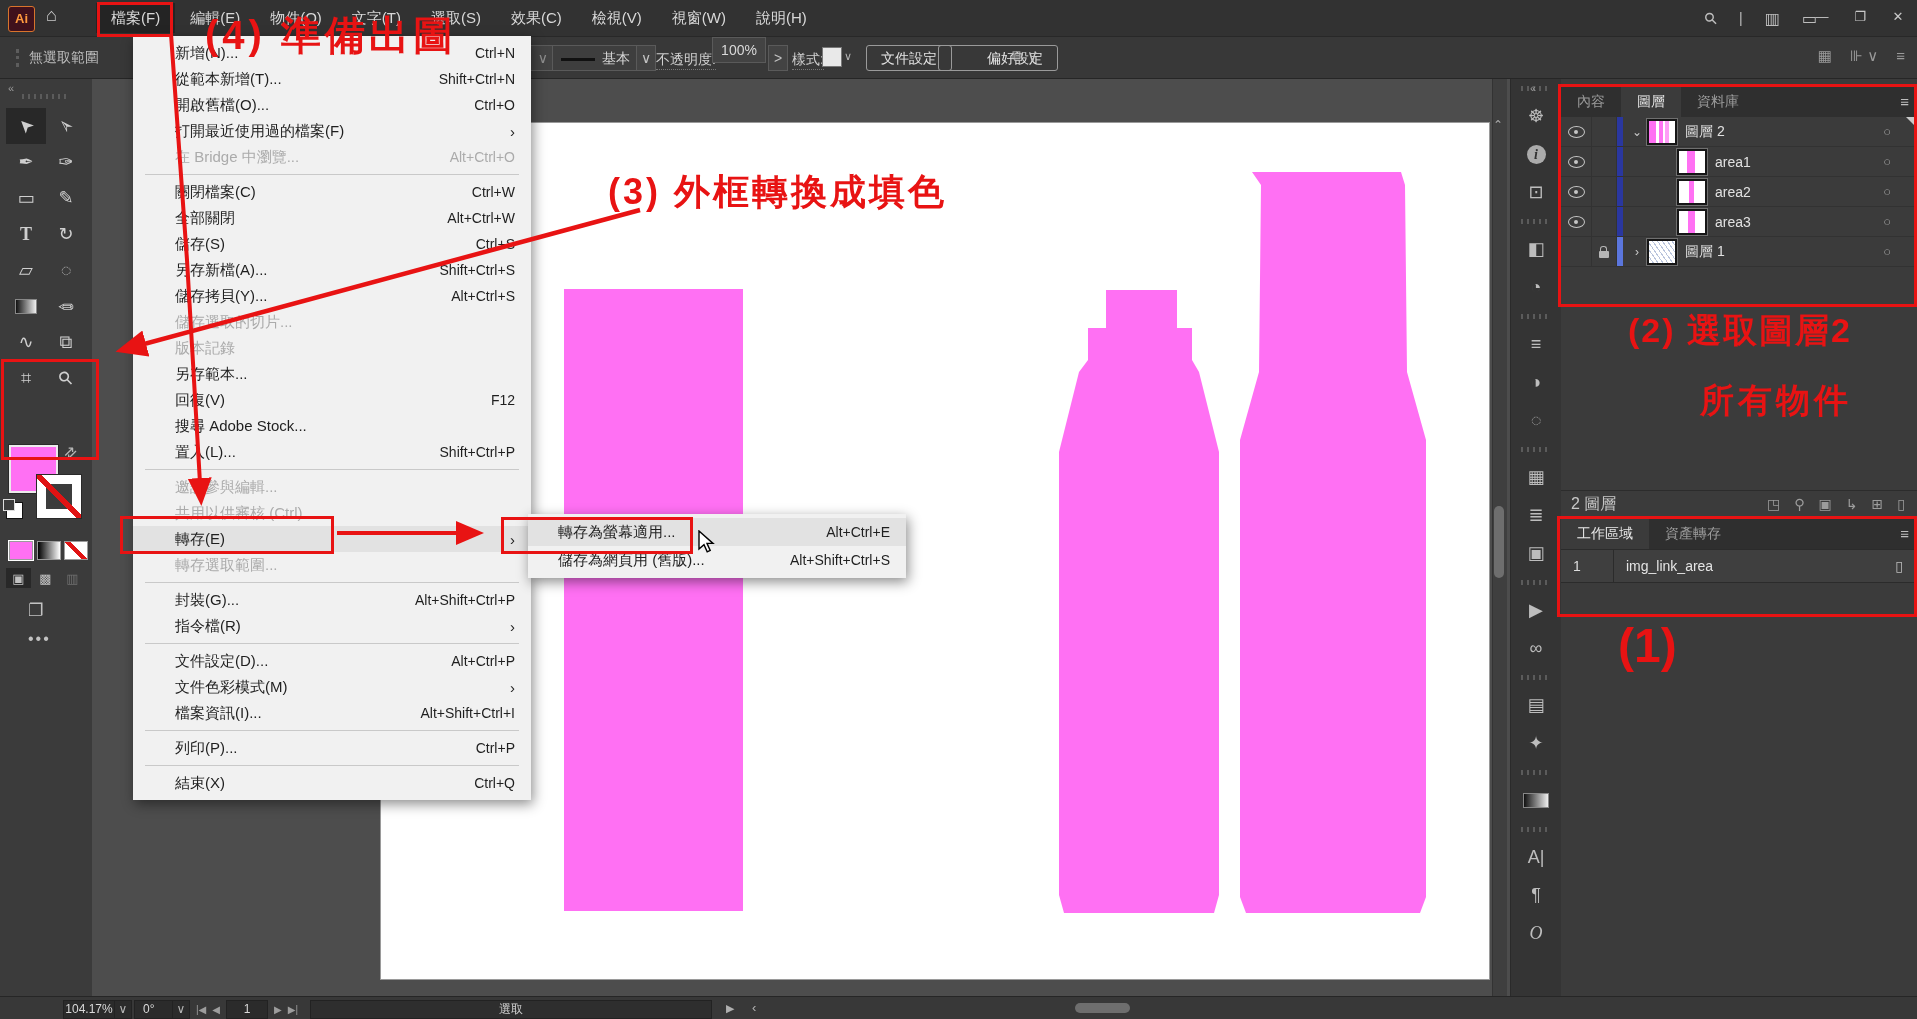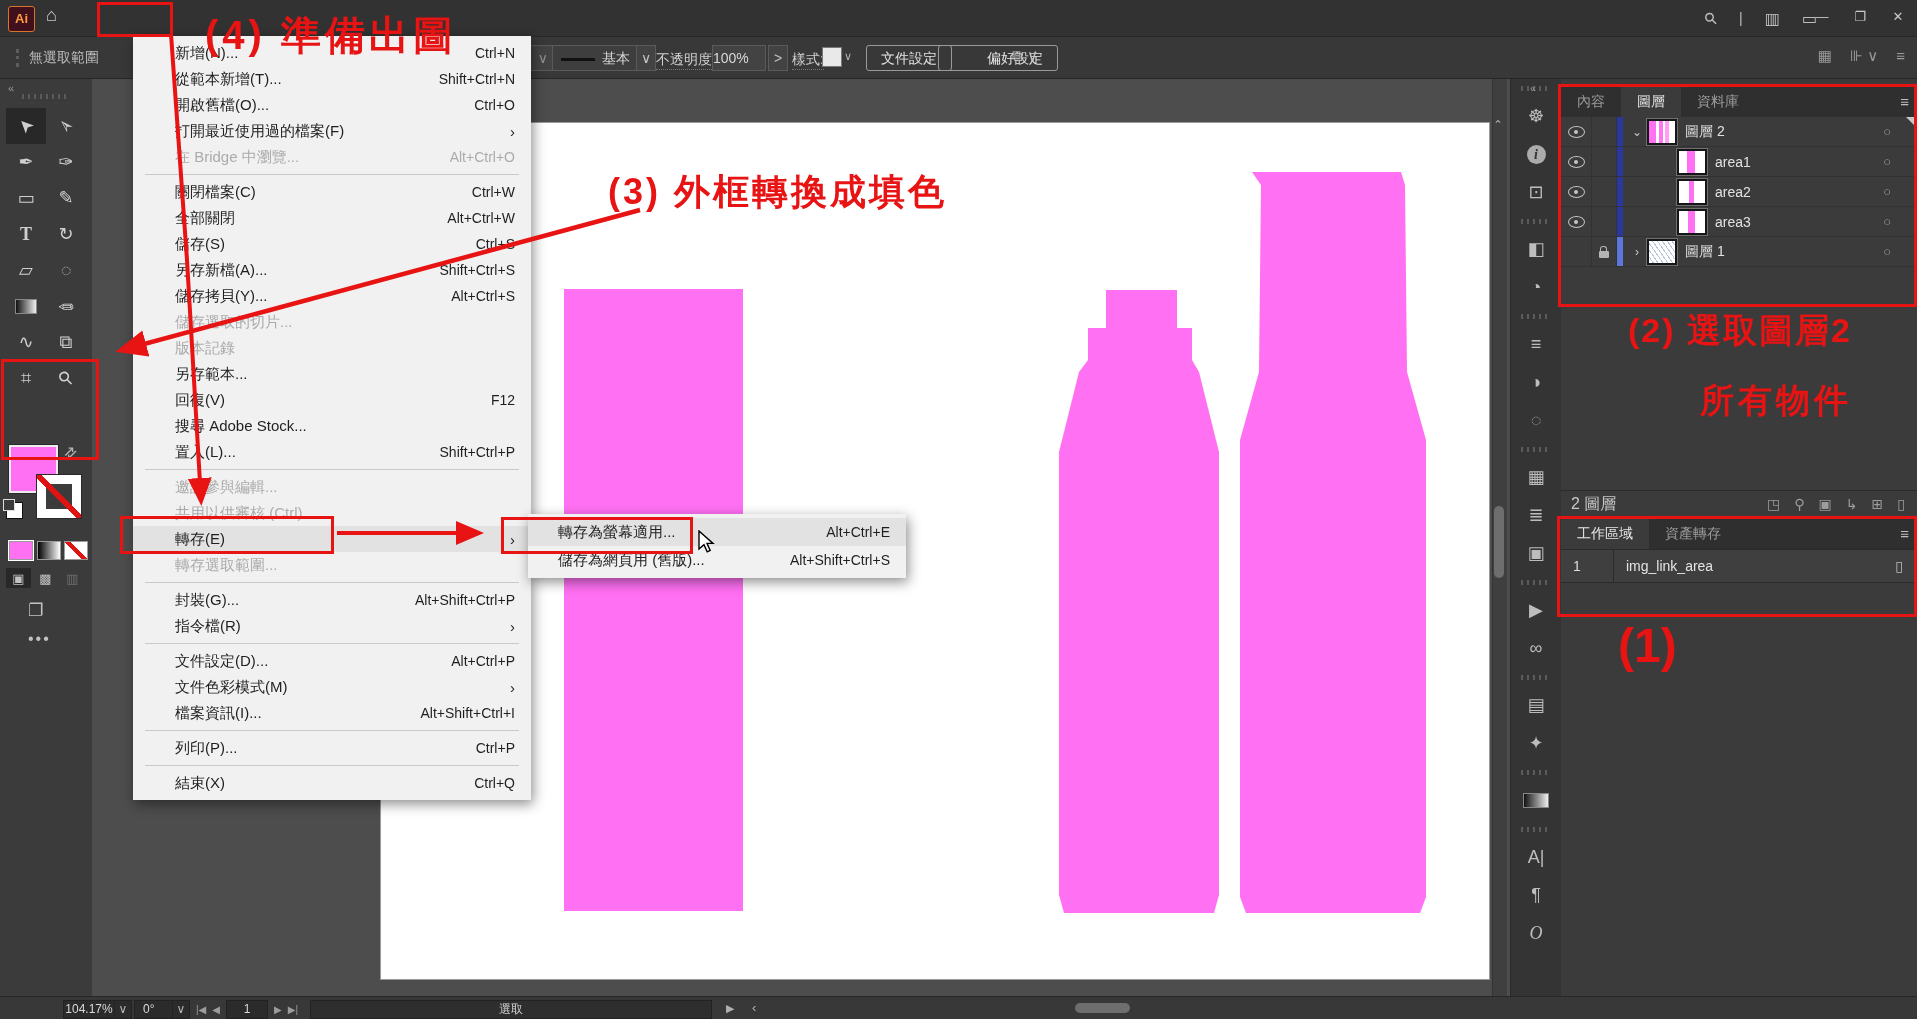--- a/index.html
+++ b/index.html
@@ -25,21 +25,21 @@
   
   #controlbar{left:0;top:37px;width:1917px;height:41px;background:#383838;border-bottom:1px solid #262626;z-index:5;}
   #sel-status{left:16px;top:12px;color:#bdbdbd;font-size:14px;border-left:3px dotted #5d5d5d;padding-left:10px;}
   .cb-box{background:#434343;border:1px solid #5a5a5a;height:24px;line-height:24px;color:#d9d9d9;}
   #cb-mini{left:505px;top:8px;width:42px;text-align:right;padding-right:6px;color:#8d8d8d;}
   #stroke-box{left:552px;top:8px;width:82px;padding-left:8px;font-size:14px;background:#3e3e3e;}
   .stroke-line{display:inline-block;width:34px;height:3px;background:#111;vertical-align:middle;margin-right:7px;}
   #stroke-chev{left:636px;top:8px;width:18px;text-align:center;color:#c2c2c2;}
   .cb-label{color:#cfcfcf;font-size:14px;border-bottom:1px dotted #777;}
   #opacity-label{left:656px;top:14px;}
-  #opacity-box{left:712px;top:8px;width:52px;}
+  #opacity-box{left:712px;top:0;width:52px;text-align:center;}
   #opacity-more{left:768px;top:8px;width:18px;text-align:center;color:#c2c2c2;}
   #style-label{left:792px;top:14px;}
   #style-swatch{left:822px;top:10px;width:18px;height:18px;background:#e9e9e9;border:1px solid #777;}
   #style-chev{left:844px;top:13px;color:#b5b5b5;font-size:11px;}
   .cb-btn{border:1px solid #9a9a9a;border-radius:3px;height:24px;line-height:24px;padding:0 14px;color:#e3e3e3;font-size:14px;background:transparent;}
   #btn-docsetup{left:866px;top:8px;}
   #btn-prefs{left:938px;top:8px;padding-left:48px;}
   #cb-selsim{left:1012px;top:10px;color:#c2c2c2;font-size:15px;}
   #cb-right{right:12px;top:10px;display:flex;gap:18px;color:#9a9a9a;font-size:15px;}
 
@@ -170,20 +170,31 @@
   #cursor-svg{position:absolute;left:697px;top:530px;z-index:46;pointer-events:none;}
 </style>
 </head>
 <body>
 
 <div id="app">
 
   <div id="menubar" class="abs">
     <div id="app-icon" class="abs">Ai</div>
     <div id="home-icon" class="abs">⌂</div>
+    <div id="menubar-items" class="abs">
+        <div class="menu-item active">檔案(F)</div>
+        <div class="menu-item">編輯(E)</div>
+        <div class="menu-item">物件(O)</div>
+        <div class="menu-item">文字(T)</div>
+        <div class="menu-item">選取(S)</div>
+        <div class="menu-item">效果(C)</div>
+        <div class="menu-item">檢視(V)</div>
+        <div class="menu-item">視窗(W)</div>
+        <div class="menu-item">說明(H)</div>
+      </div>
     <div id="menubar-right" class="abs">
         <span class="mb-ic rot45">⚲</span>
         <span>|</span>
         <span class="mb-ic">▥</span>
         <span class="mb-ic">▭</span>
       </div>
     <div id="win-controls" class="abs">
         <div class="winbtn">—</div>
         <div class="winbtn">❐</div>
         <div class="winbtn">✕</div>

